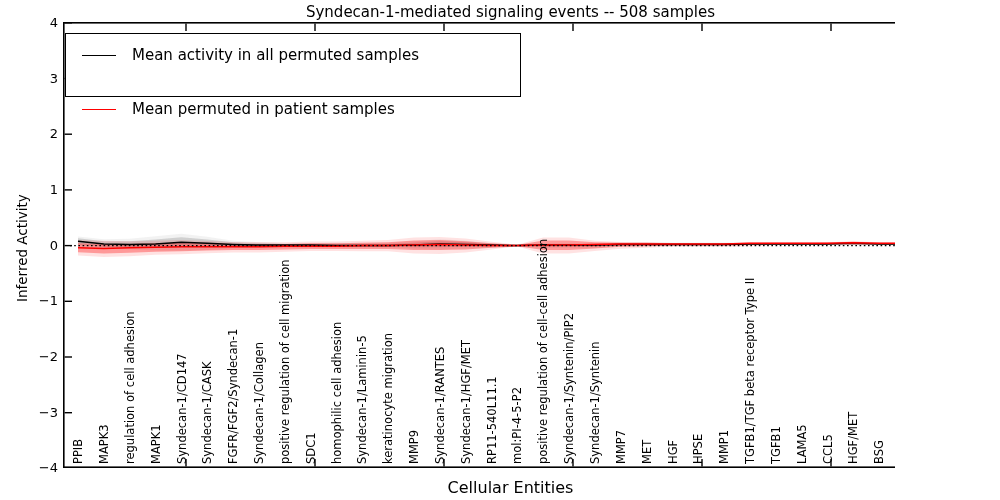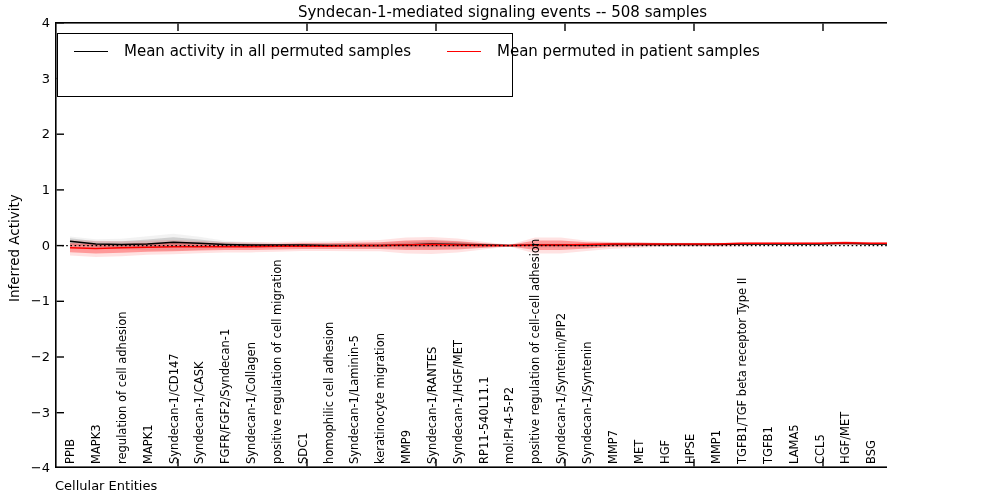--- a/index.html
+++ b/index.html
@@ -1,42 +1,43 @@
 <!DOCTYPE html>
 <html><head>
 <meta charset="utf-8">
 <style>
   html,body{margin:0;padding:0;background:#ffffff;}
   #fig{
     position:relative; width:887px; height:500px; background:#ffffff;
     font-family:"DejaVu Sans","Liberation Sans",sans-serif; color:#000;
     overflow:hidden;
+    margin-left:8px;
   }
   #chart-title{
     position:absolute; left:55px; top:3px; width:895px;
     text-align:center; font-size:15px; white-space:nowrap;
   }
   #y-axis-label{
     position:absolute; left:6px; top:302px; transform-origin:top left;
     transform:rotate(-90deg); font-size:13.5px; white-space:nowrap;
   }
   #x-axis-label{
     position:absolute; left:55px; top:478px; width:895px;
-    text-align:left; font-size:13px;
+    text-align:center; font-size:16px;
   }
   .ytick{
     position:absolute; left:0; width:50px; text-align:right;
     font-size:13px; line-height:16px;
   }
   #plot-svg{ position:absolute; left:55px; top:22px; }
   #legend{
     position:absolute; left:57px; top:33px; width:456px; height:64px;
     border:1.6px solid #000; background:#fff; box-sizing:border-box;
-    display:flex; flex-direction:row; justify-content:space-around;
-    padding:4px 0 4px 16px;
+    display:flex; flex-direction:column; justify-content:space-around;
+    padding:12px 0 4px 16px;
     gap:36px;
   }
   .legend-row{ display:flex; align-items:center; height:26px; }
   .legend-swatch{ display:inline-block; width:34px; height:0; border-top-style:solid; border-top-width:1.7px; margin-right:16px; }
   .legend-label{ font-size:15px; white-space:nowrap; }
 </style>
 </head>
 <body>
 
 <div id="fig">

